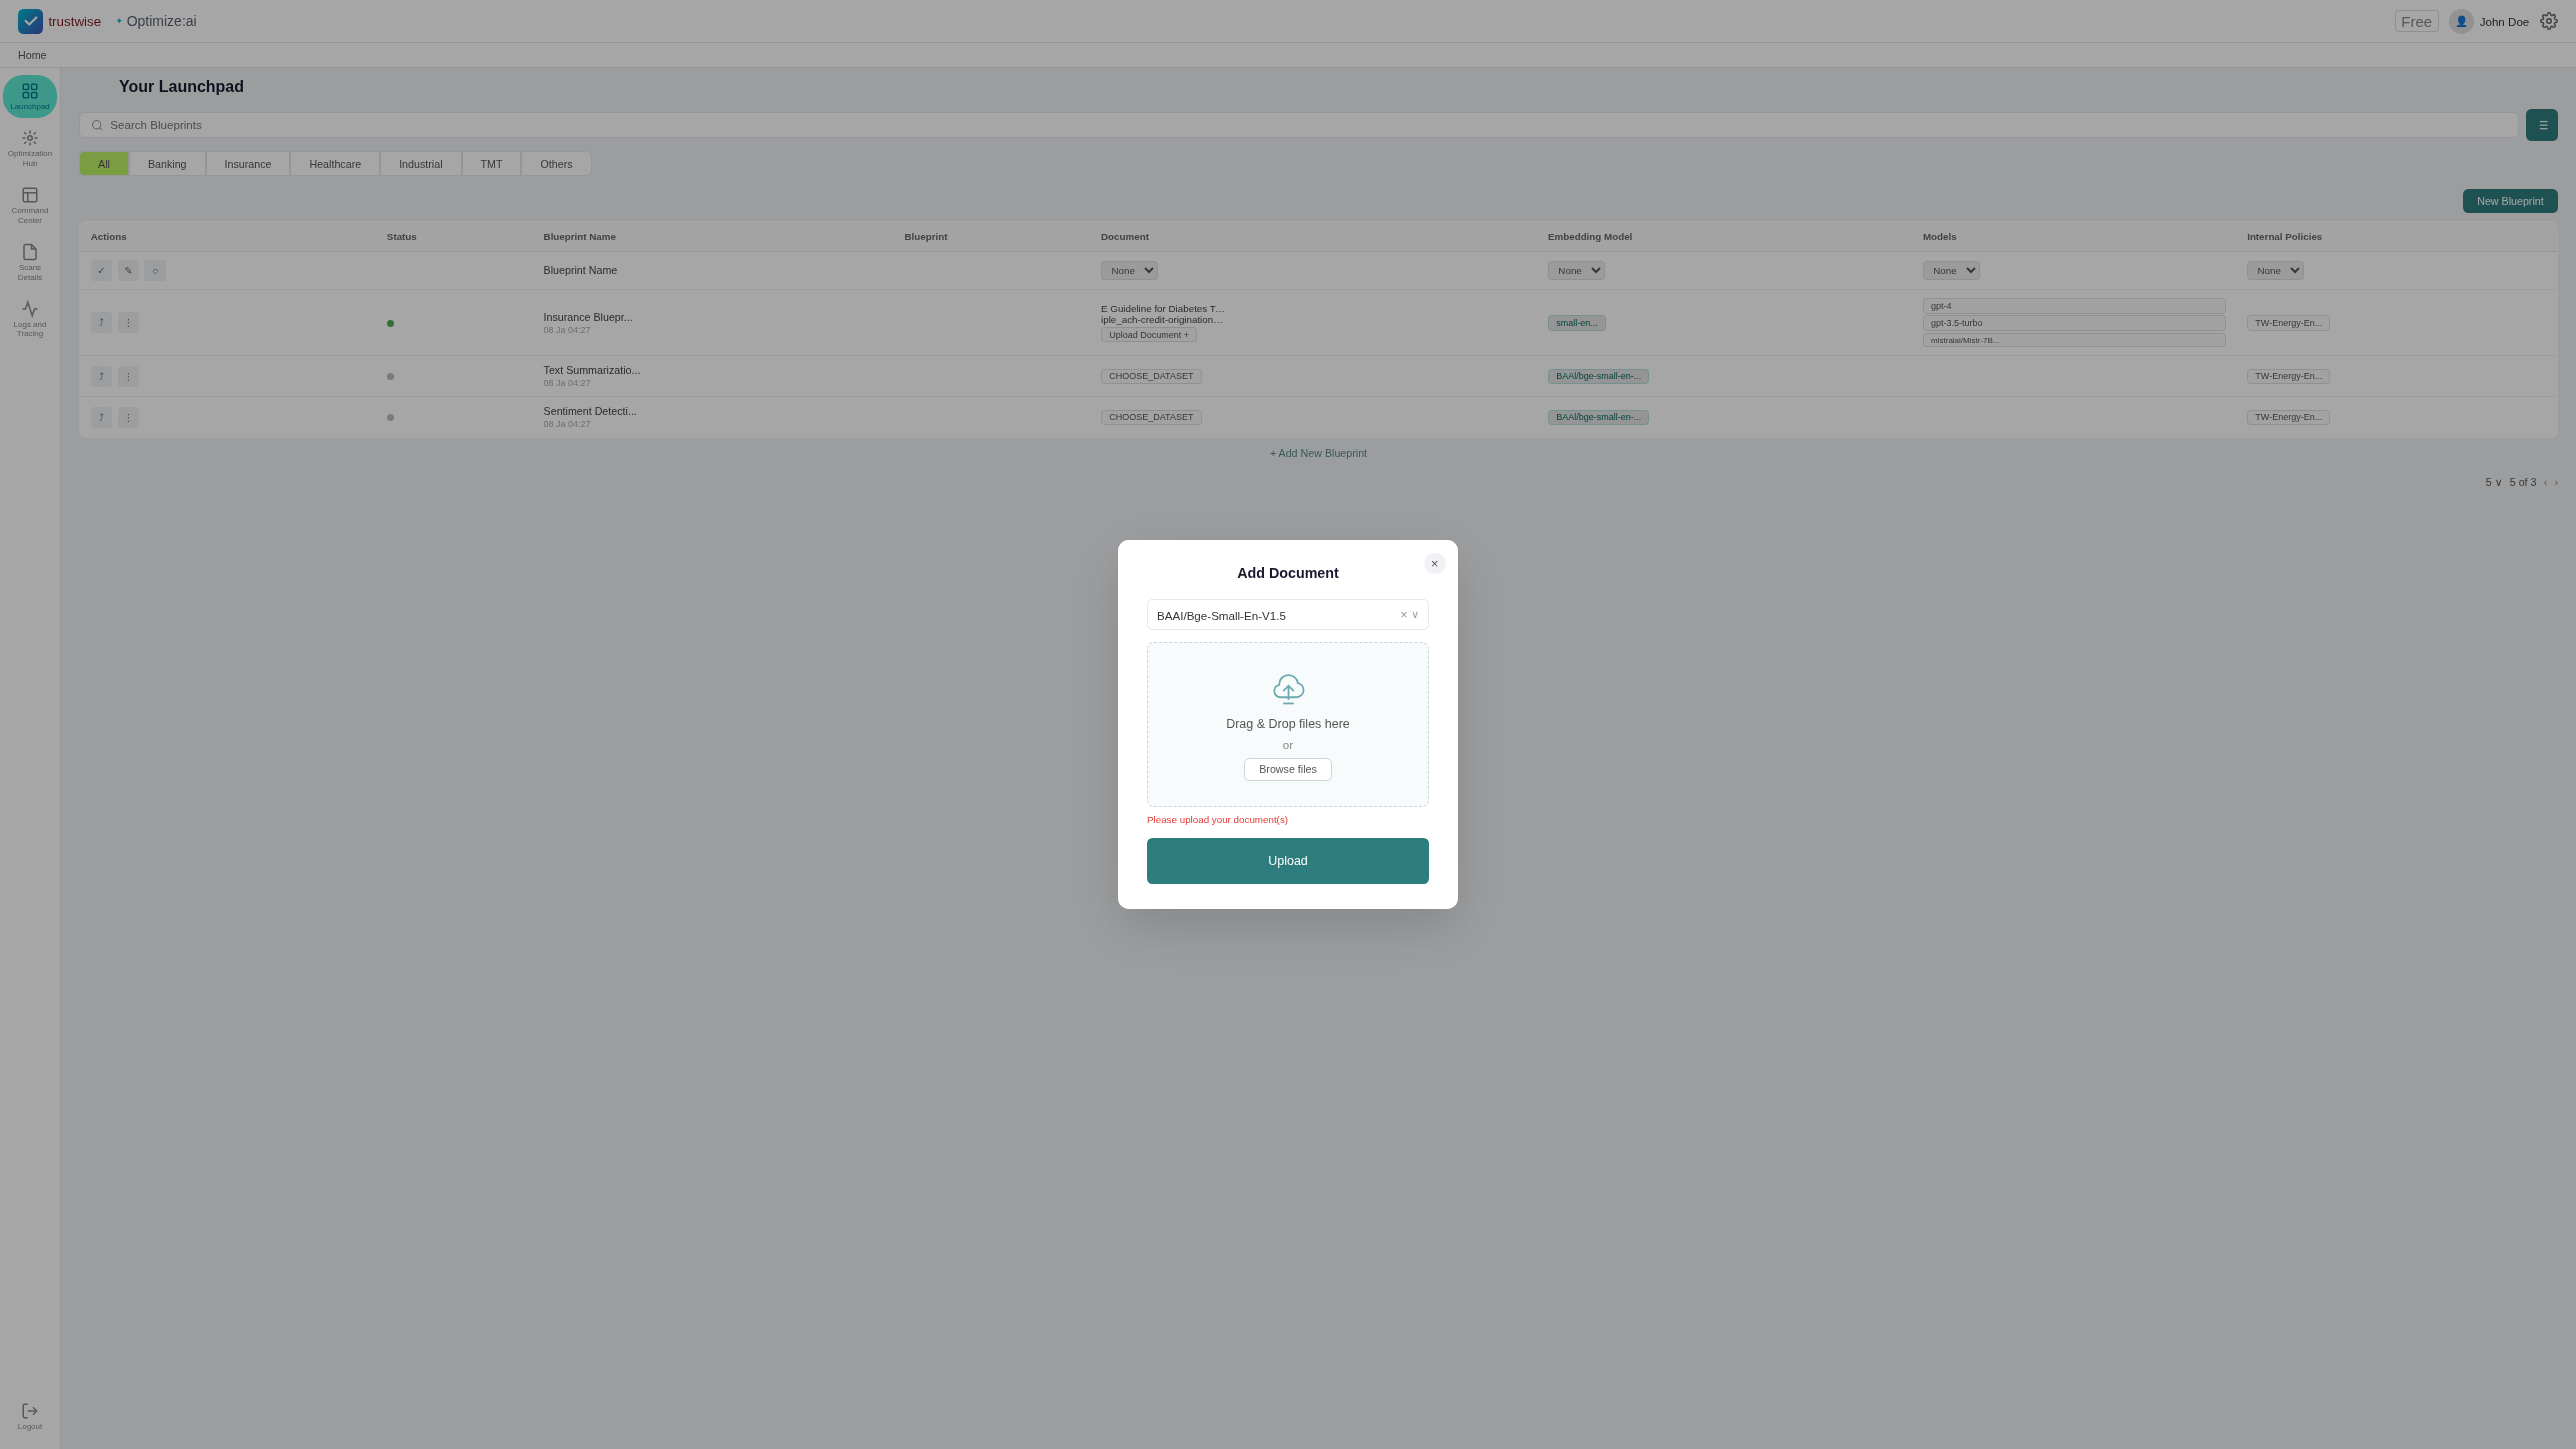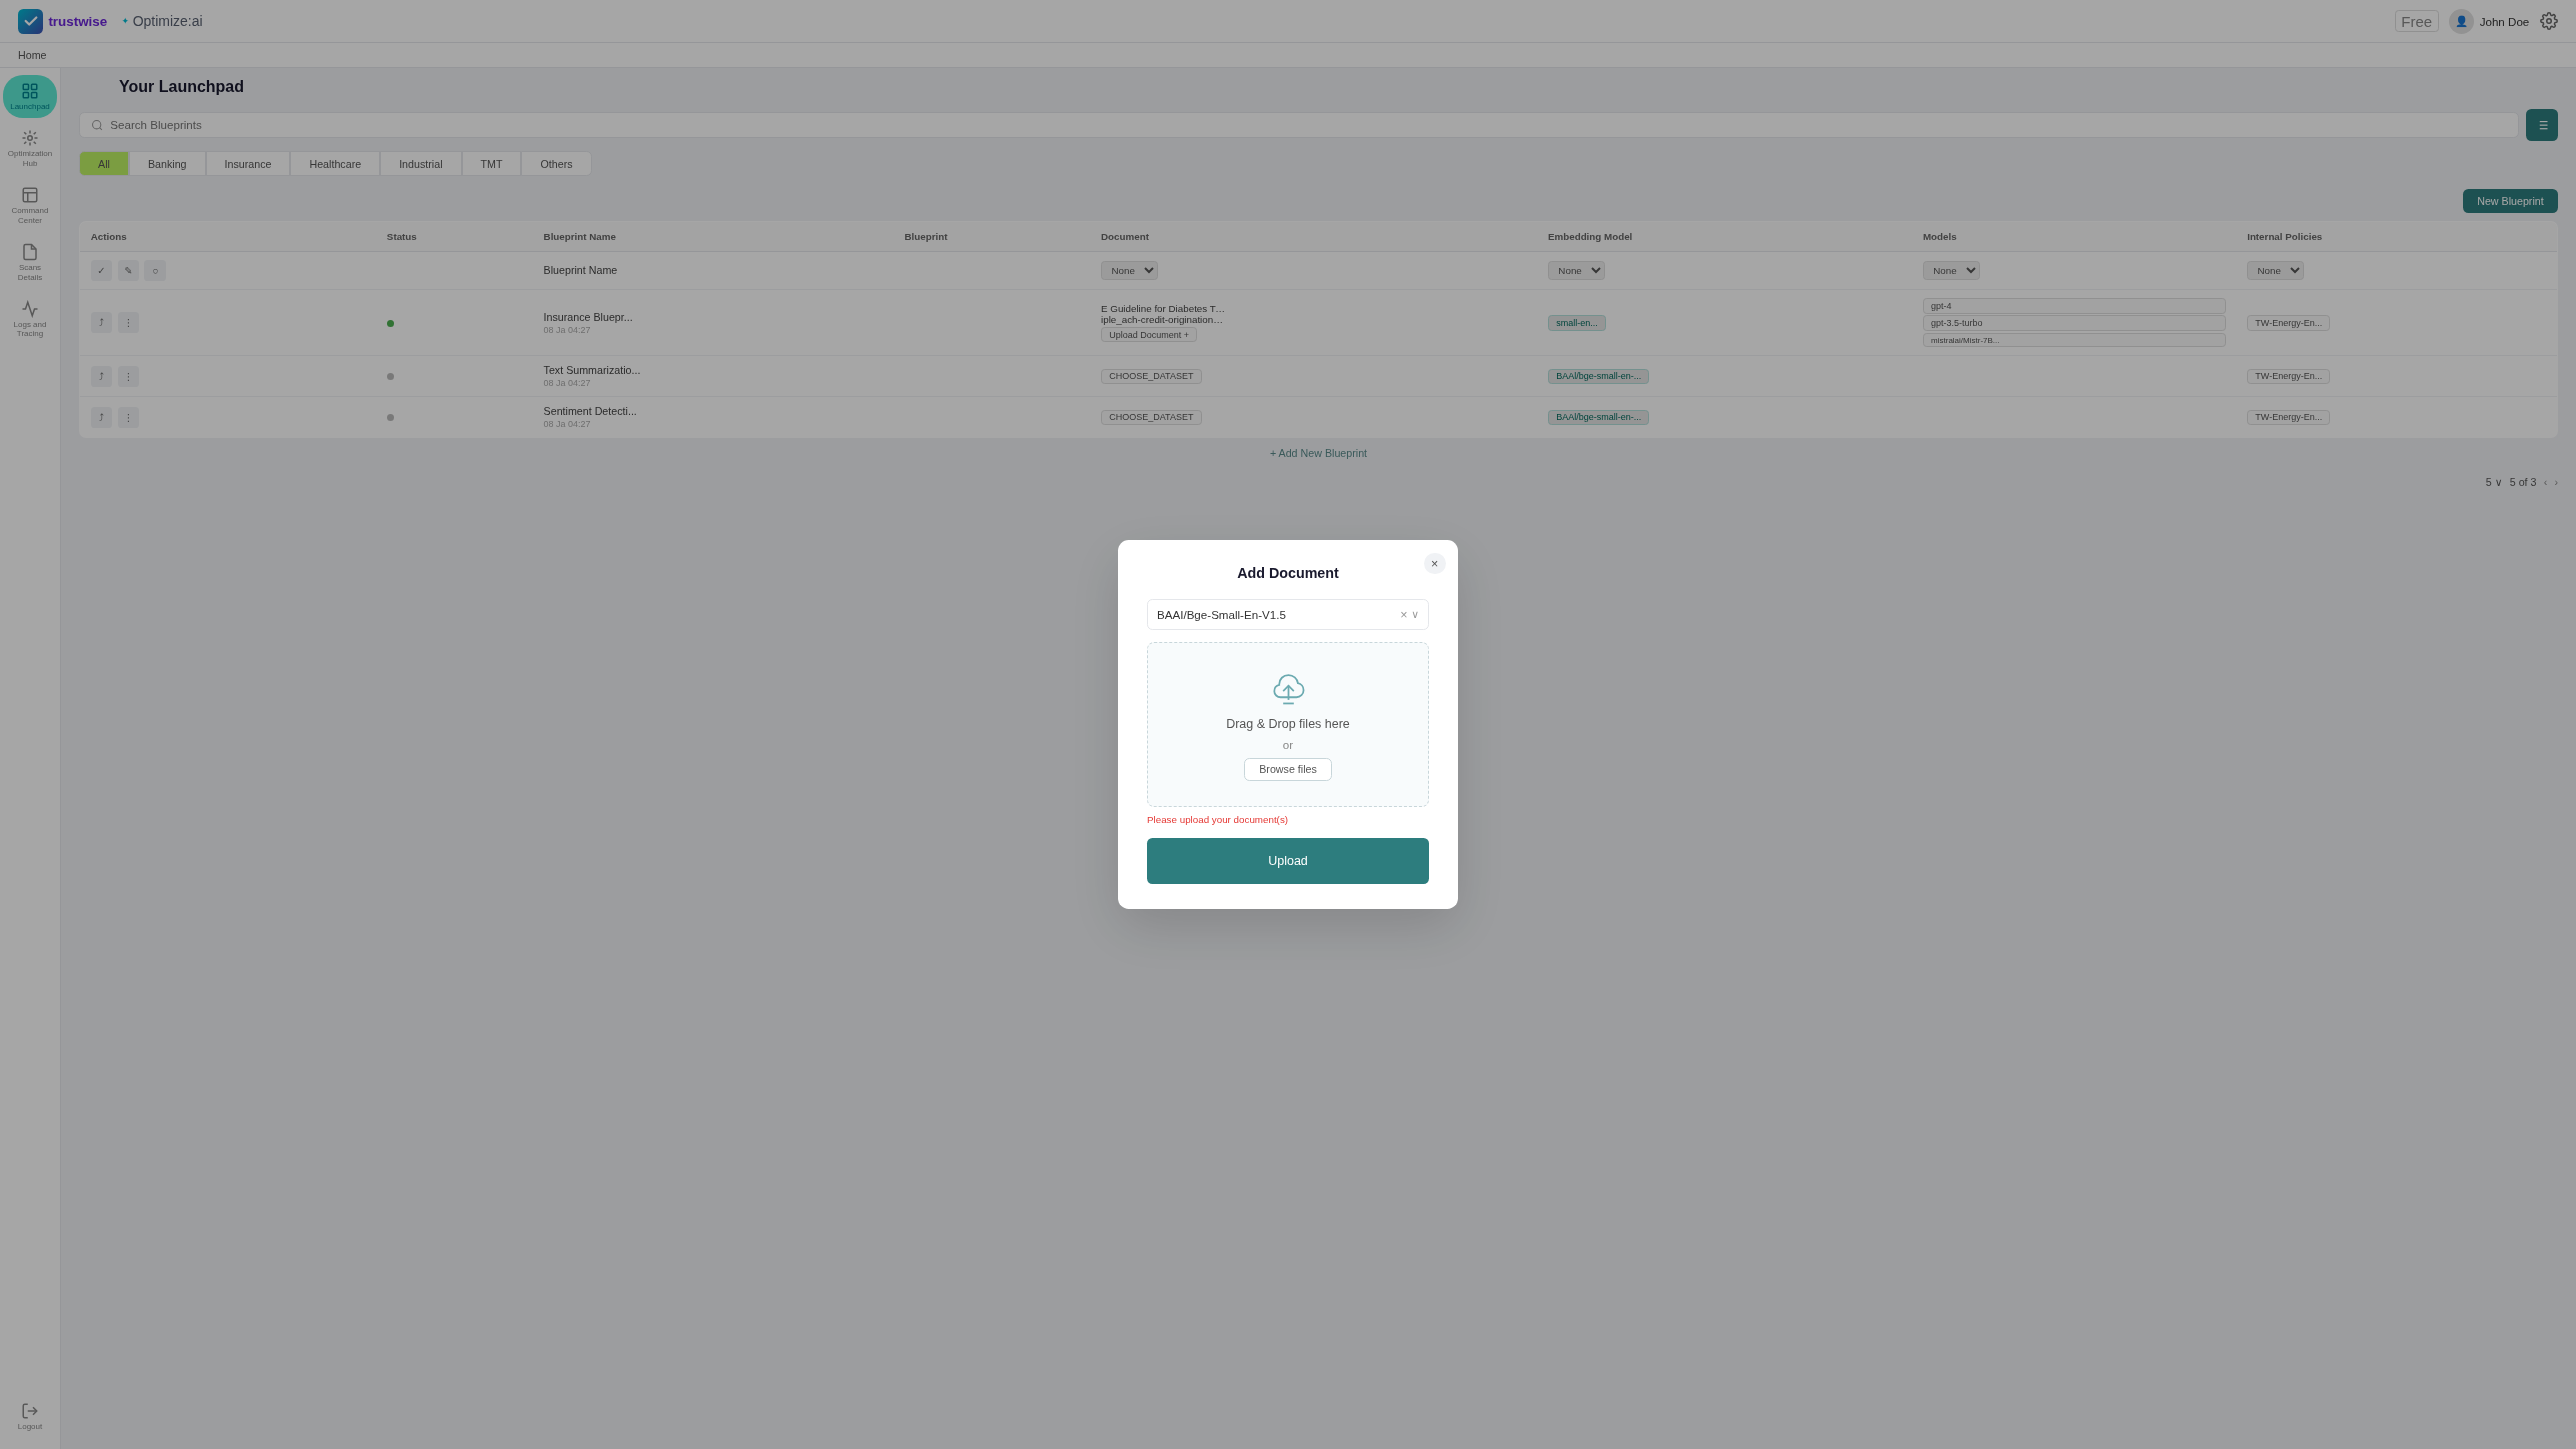--- a/index.html
+++ b/index.html
@@ -5,21 +5,21 @@
     * { box-sizing: border-box; margin: 0; padding: 0; }
     body { font-family: -apple-system, BlinkMacSystemFont, 'Segoe UI', sans-serif; background: #f0f2f5; color: #333; font-size: 11.6px; }
 
     
     .topnav {
       display: flex; align-items: center; justify-content: space-between;
       background: #fff; padding: 0 18px; height: 43px;
       border-bottom: 0.9px solid #e5e7eb; position: fixed; top: 0; left: 0; right: 0; z-index: 100;
     }
     .topnav-left { display: flex; align-items: center; gap: 14.3px; }
-    .logo { display: flex; align-items: center; gap: 5.4px; font-weight: 700; font-size: 13.4px; color: #6d28d9; }
+    .logo { display: flex; align-items: center; gap: 5.4px; font-weight: 400; font-size: 13.4px; color: #7f1d1d; }
     .logo-icon { width: 25px; height: 25px; background: linear-gradient(135deg, #00bcd4, #3f51b5); border-radius: 5.4px; display: flex; align-items: center; justify-content: center; }
     .logo-icon svg { width: 16px; height: 16px; }
     .optimize-badge { display: flex; align-items: center; gap: 3.6px; color: #5a6272; font-size: 14px; }
     .optimize-badge::before { content: '✦'; color: #00bcd4; font-size: 9px; }
     .topnav-right { display: flex; align-items: center; gap: 10.7px; }
     .free-badge { font-size: 15px; color: #888; border: 0.9px solid #ddd; border-radius: 3.6px; padding: 1.8px 5.4px; }
     .user-info { display: flex; align-items: center; gap: 5.4px; font-size: 11.6px; color: #333; }
     .user-avatar { width: 25px; height: 25px; border-radius: 50%; background: #e0e0e0; display: flex; align-items: center; justify-content: center; font-size: 10.7px; color: #666; }
     .gear-icon { width: 18px; height: 18px; color: #666; cursor: pointer; }
 
@@ -106,21 +106,21 @@
     .modal-close {
       position: absolute; top: 12.5px; right: 12.5px;
       width: 21.5px; height: 21.5px; border-radius: 50%; background: #f0f2f5;
       border: none; cursor: pointer; font-size: 12.5px; color: #555;
       display: flex; align-items: center; justify-content: center;
     }
 
     
     .select-container { position: relative; margin-bottom: 12.5px; }
     .select-box {
-      display: flex; align-items: center; justify-content: space-between;
+      display: flex; align-items: flex-end; justify-content: space-between;
       border: 0.9px solid #e5e7eb; border-radius: 5.4px; padding: 7.2px 9px;
       font-size: 11.6px; color: #333; cursor: pointer; background: #fff;
     }
     .select-box-left { display: flex; align-items: center; gap: 5.4px; }
     .select-actions { display: flex; gap: 3.6px; }
     .select-clear { color: #999; cursor: pointer; font-size: 12.5px; }
     .select-chevron { color: #999; font-size: 10.7px; }
 
     
     .drop-zone {

